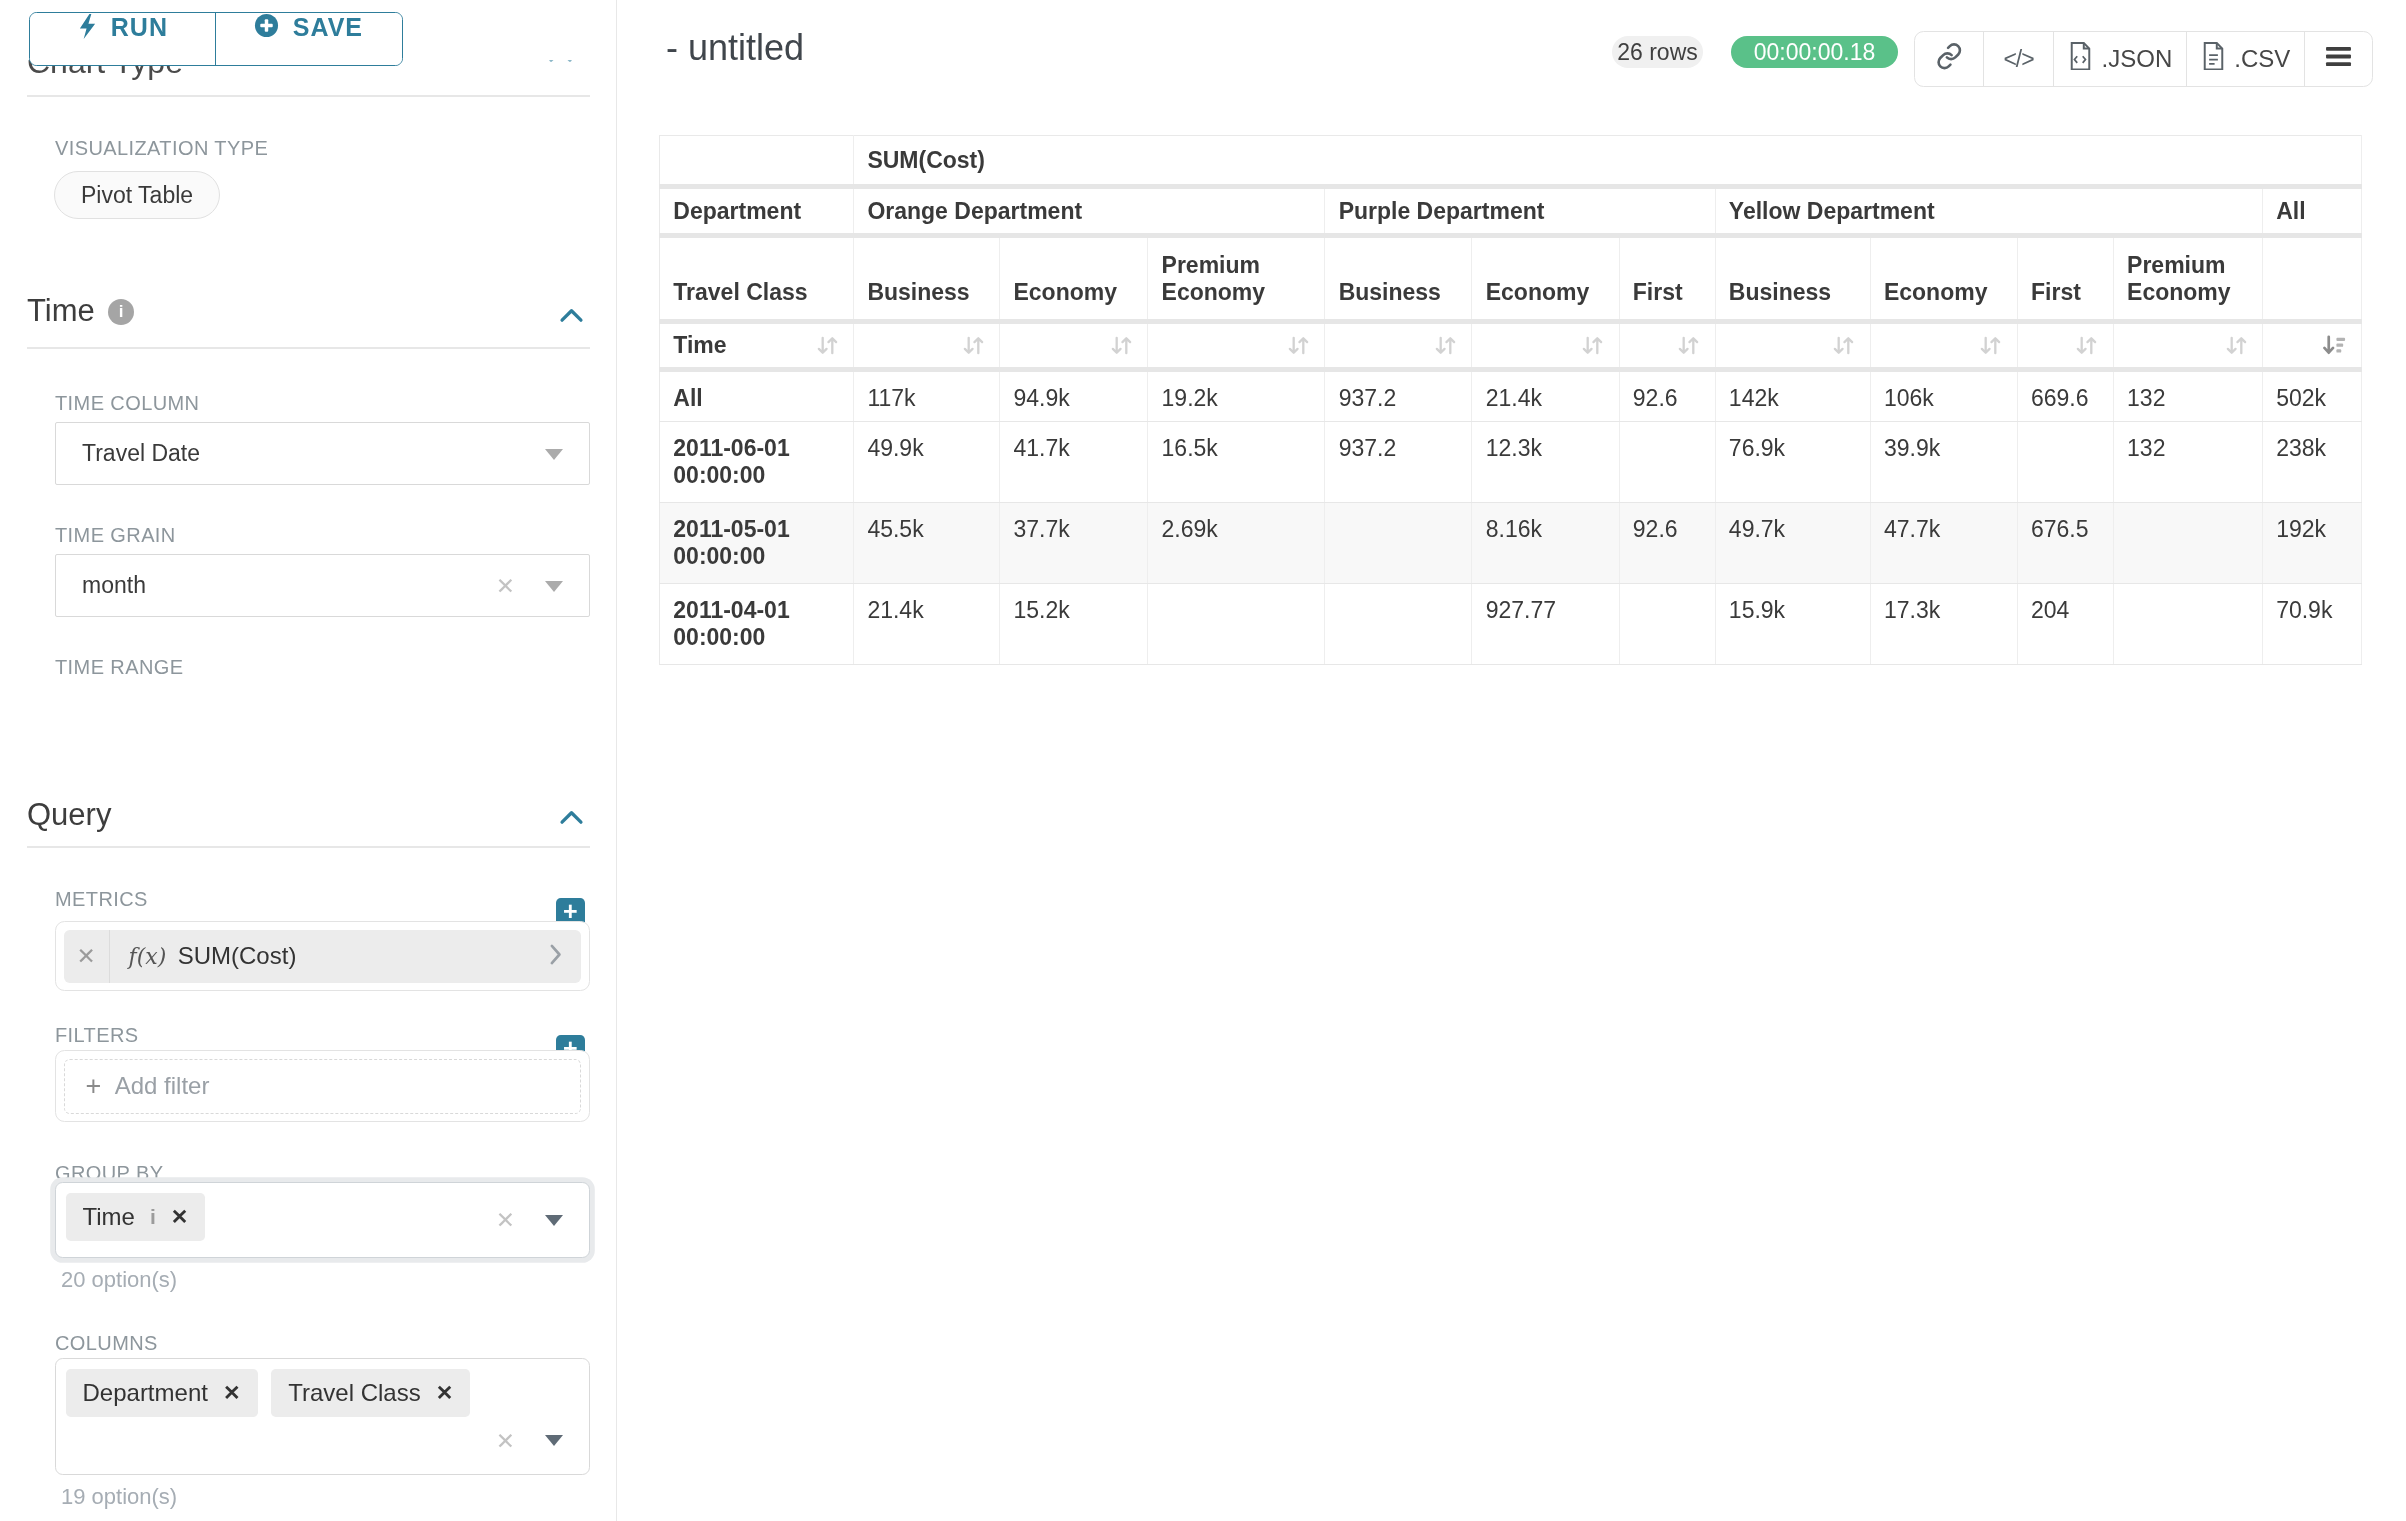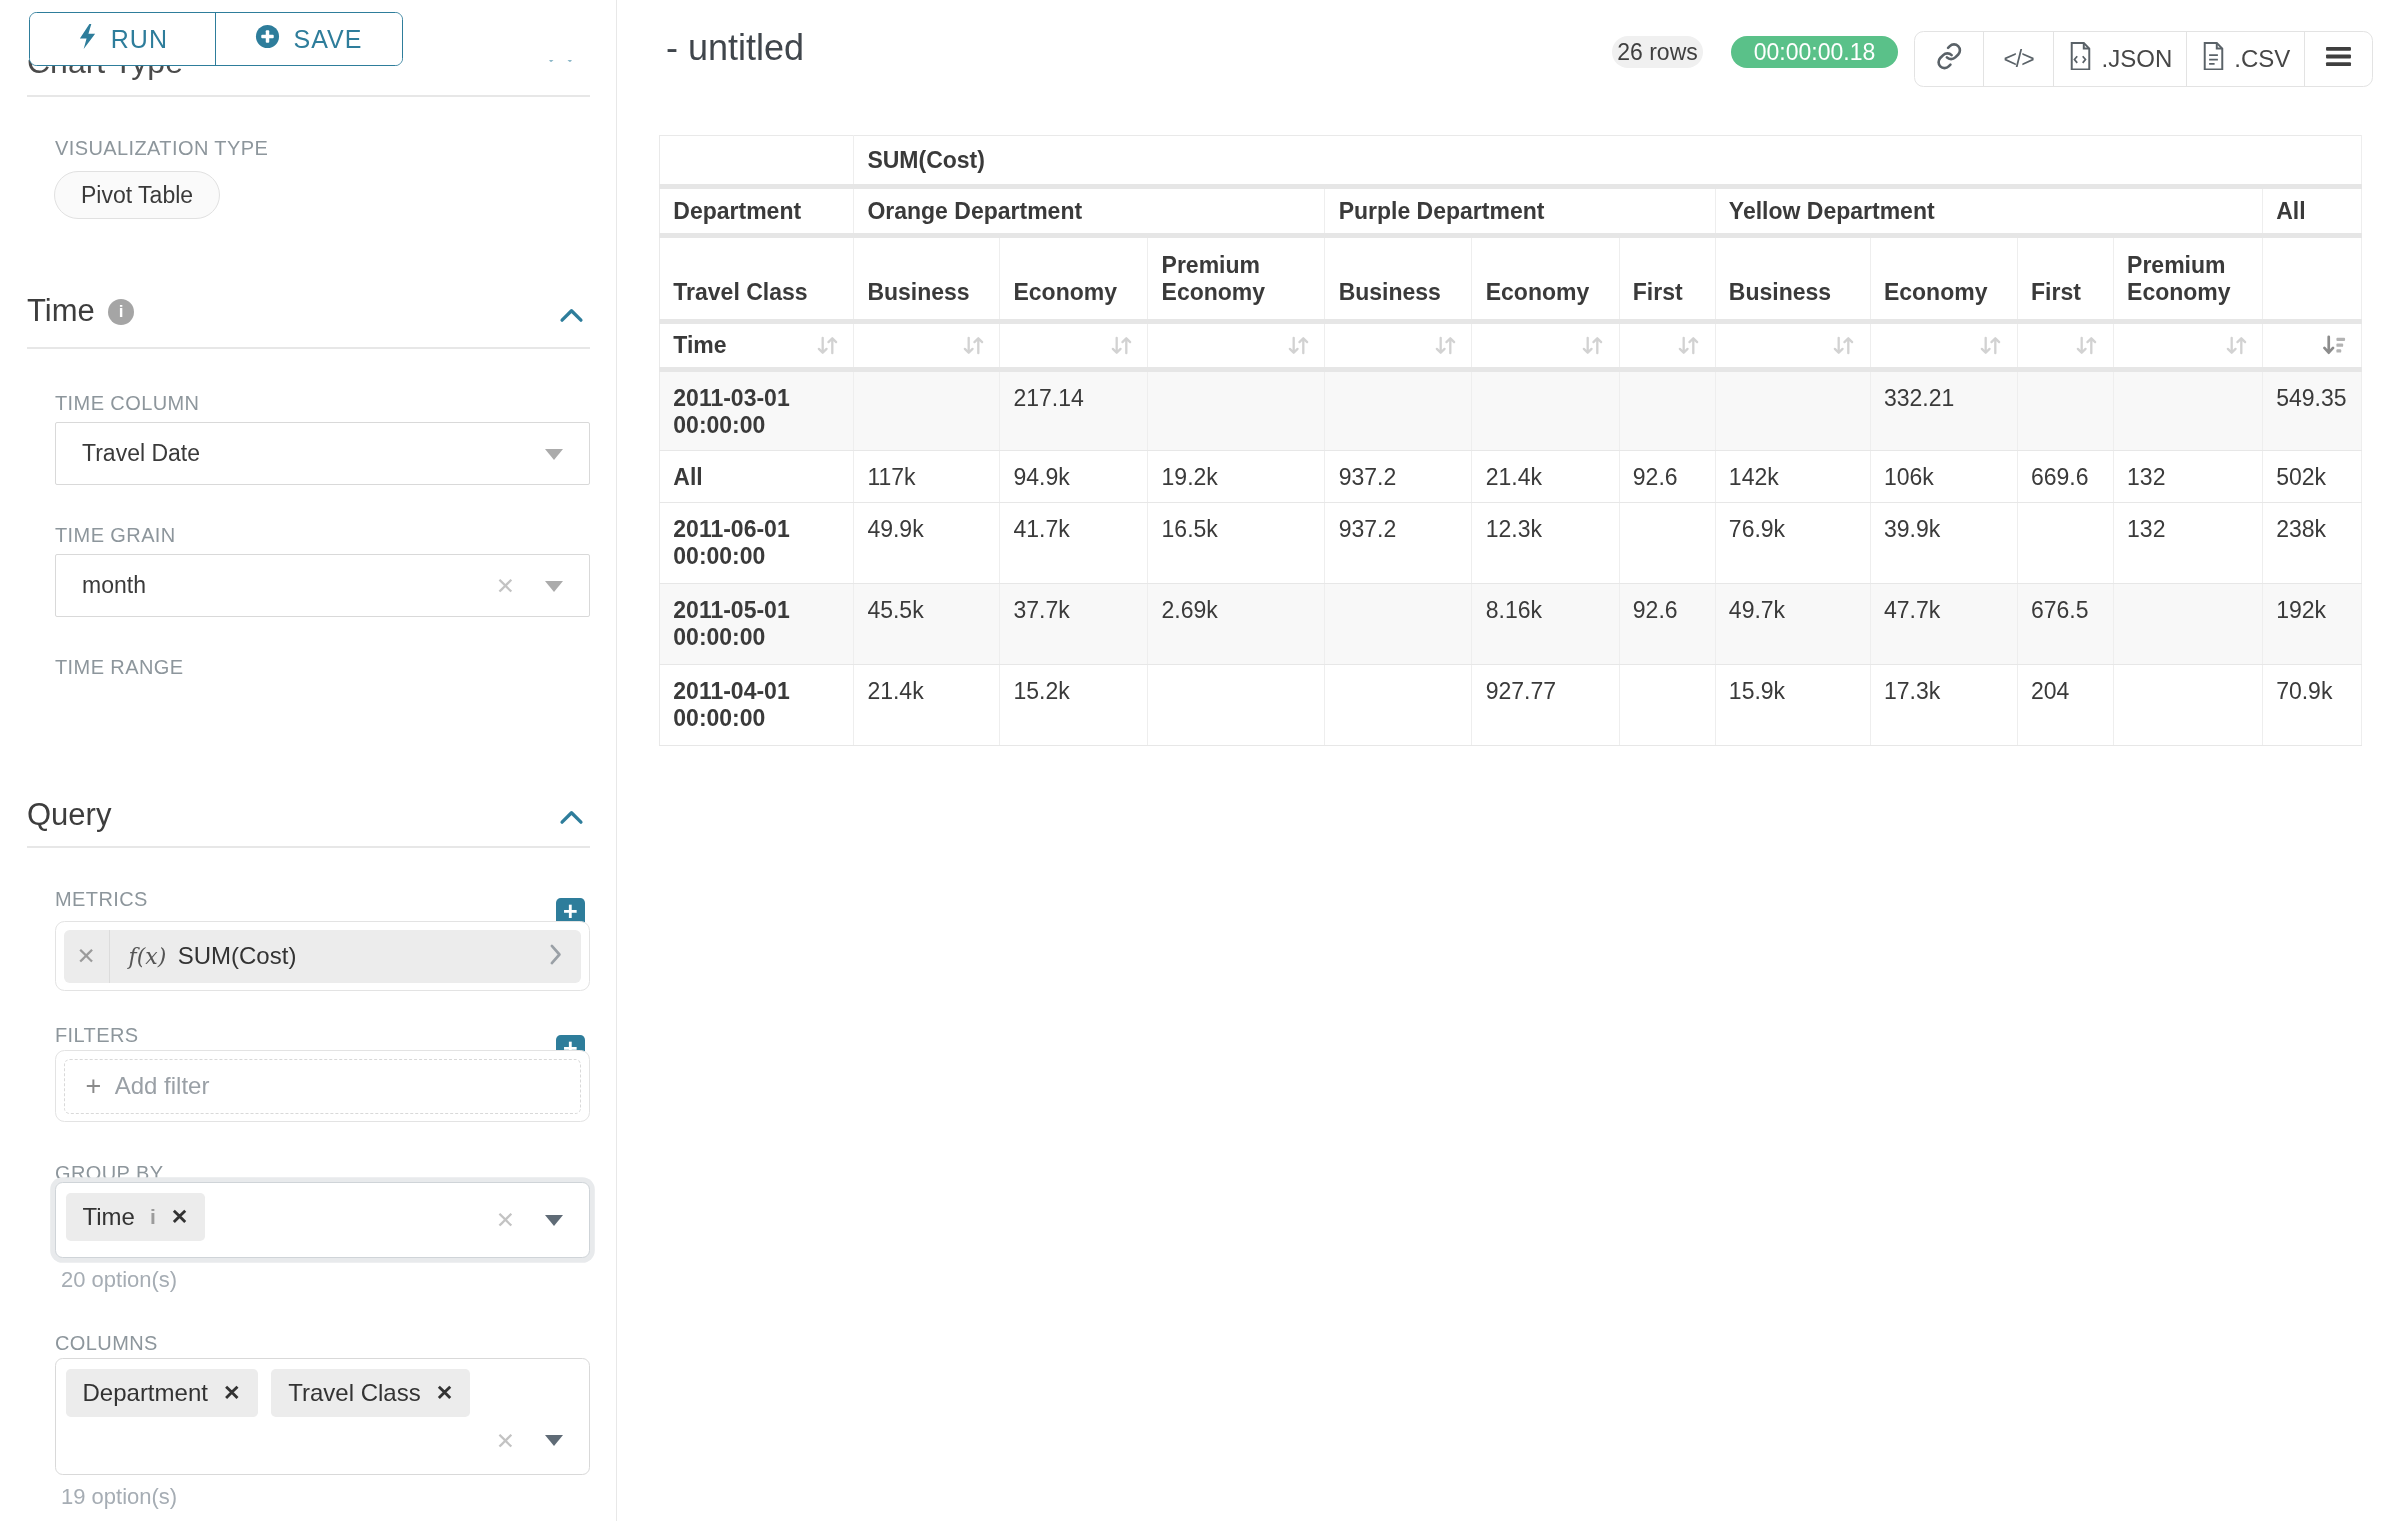--- a/index.html
+++ b/index.html
@@ -5,21 +5,21 @@
   * { margin:0; padding:0; box-sizing:border-box; }
   html,body { width:2406px; height:1522px; }
   body { font-family:"Liberation Sans", sans-serif; background:#fff; color:#333; position:relative; overflow:hidden; }
 
   
   .sidebar { position:absolute; left:0; top:0; width:617px; height:1522px; background:#fff; border-right:1.9px solid #e8e8e8; }
   .chart-type-clip { position:absolute; left:27px; top:44px; font-size:32px; font-weight:400; color:#4a4a4a; z-index:1; white-space:nowrap; }
   .faint-chev { position:absolute; left:548px; top:46px; z-index:1; opacity:.55; }
   .topcover { position:absolute; left:0; top:0; width:615px; height:60px; background:#fff; z-index:2; }
   .btn-group { position:absolute; left:28.5px; top:12.4px; width:374px; height:54px; display:flex; z-index:3; border:1.9px solid #2e7d9b; border-radius:7.6px; background:#fff; overflow:hidden; }
-  .btn { flex:1; display:flex; align-items:center; justify-content:center; gap:13.3px; font-size:25px; font-weight:400; letter-spacing:1px; color:#2e7d9b; cursor:pointer; background:#fff; border:none; }
+  .btn { flex:1; display:flex; align-items:flex-start; justify-content:center; gap:13.3px; font-size:25px; font-weight:700; letter-spacing:1px; color:#2e7d9b; cursor:pointer; background:#fff; border:none; }
   .btn + .btn { border-left:1.9px solid #2e7d9b; }
   .rule { position:absolute; left:27px; width:563px; height:1.9px; background:#e7e7e7; }
   .slabel { position:absolute; left:55px; font-size:20px; color:#8d969c; letter-spacing:0.4px; }
   .h2 { position:absolute; left:27px; font-size:31px; font-weight:400; color:#3d3d3d; }
   .info-circle { display:inline-flex; align-items:center; justify-content:center; width:26px; height:26px; border-radius:50%; background:#a5a5a5; color:#fff; font-size:17px; font-weight:700; vertical-align:3.8px; margin-left:13.3px; }
   .sec-chev { position:absolute; left:559px; }
   .pill { position:absolute; display:inline-flex; align-items:center; font-size:23px; color:#3a3a3a; background:#fafafa; border:1px solid #e1e1e1; border-radius:25px; height:48px; padding:0 26px; }
   .range-pill { position:absolute; left:55px; display:inline-flex; align-items:center; font-size:22px; color:#3a3a3a; background:#f0f0f0; border-radius:25px; height:48px; padding:0 25px; }
   .sel { position:absolute; left:55px; width:535px; height:63px; background:#fff; border:1px solid #d9d9d9; border-radius:2px; display:flex; align-items:center; padding:0 26px; font-size:23px; color:#3a3a3a; }
   .caret { position:absolute; right:26px; top:50%; margin-top:-4.8px; width:0; height:0; border-left:9.5px solid transparent; border-right:9.5px solid transparent; border-top:11.4px solid #ababab; }
@@ -425,34 +425,20 @@
                       <rect x="16" y="11" width="7" height="3.4" rx="1"></rect>
                       <rect x="16" y="17" width="5" height="3.4" rx="1"></rect>
                     </g>
                   </svg>
                 </span>
               </div>
             </th>
           </tr>
         </thead>
         <tbody>
-          <tr class="striped" style="height: 81px;">
-            <td class="rowlabel">2011-03-01 00:00:00</td>
-            <td></td>
-            <td>217.14</td>
-            <td></td>
-            <td></td>
-            <td></td>
-            <td></td>
-            <td></td>
-            <td>332.21</td>
-            <td></td>
-            <td></td>
-            <td>549.35</td>
-          </tr>
           <tr class="" style="height: 52px;">
             <td class="rowlabel">All</td>
             <td>117k</td>
             <td>94.9k</td>
             <td>19.2k</td>
             <td>937.2</td>
             <td>21.4k</td>
             <td>92.6</td>
             <td>142k</td>
             <td>106k</td>

